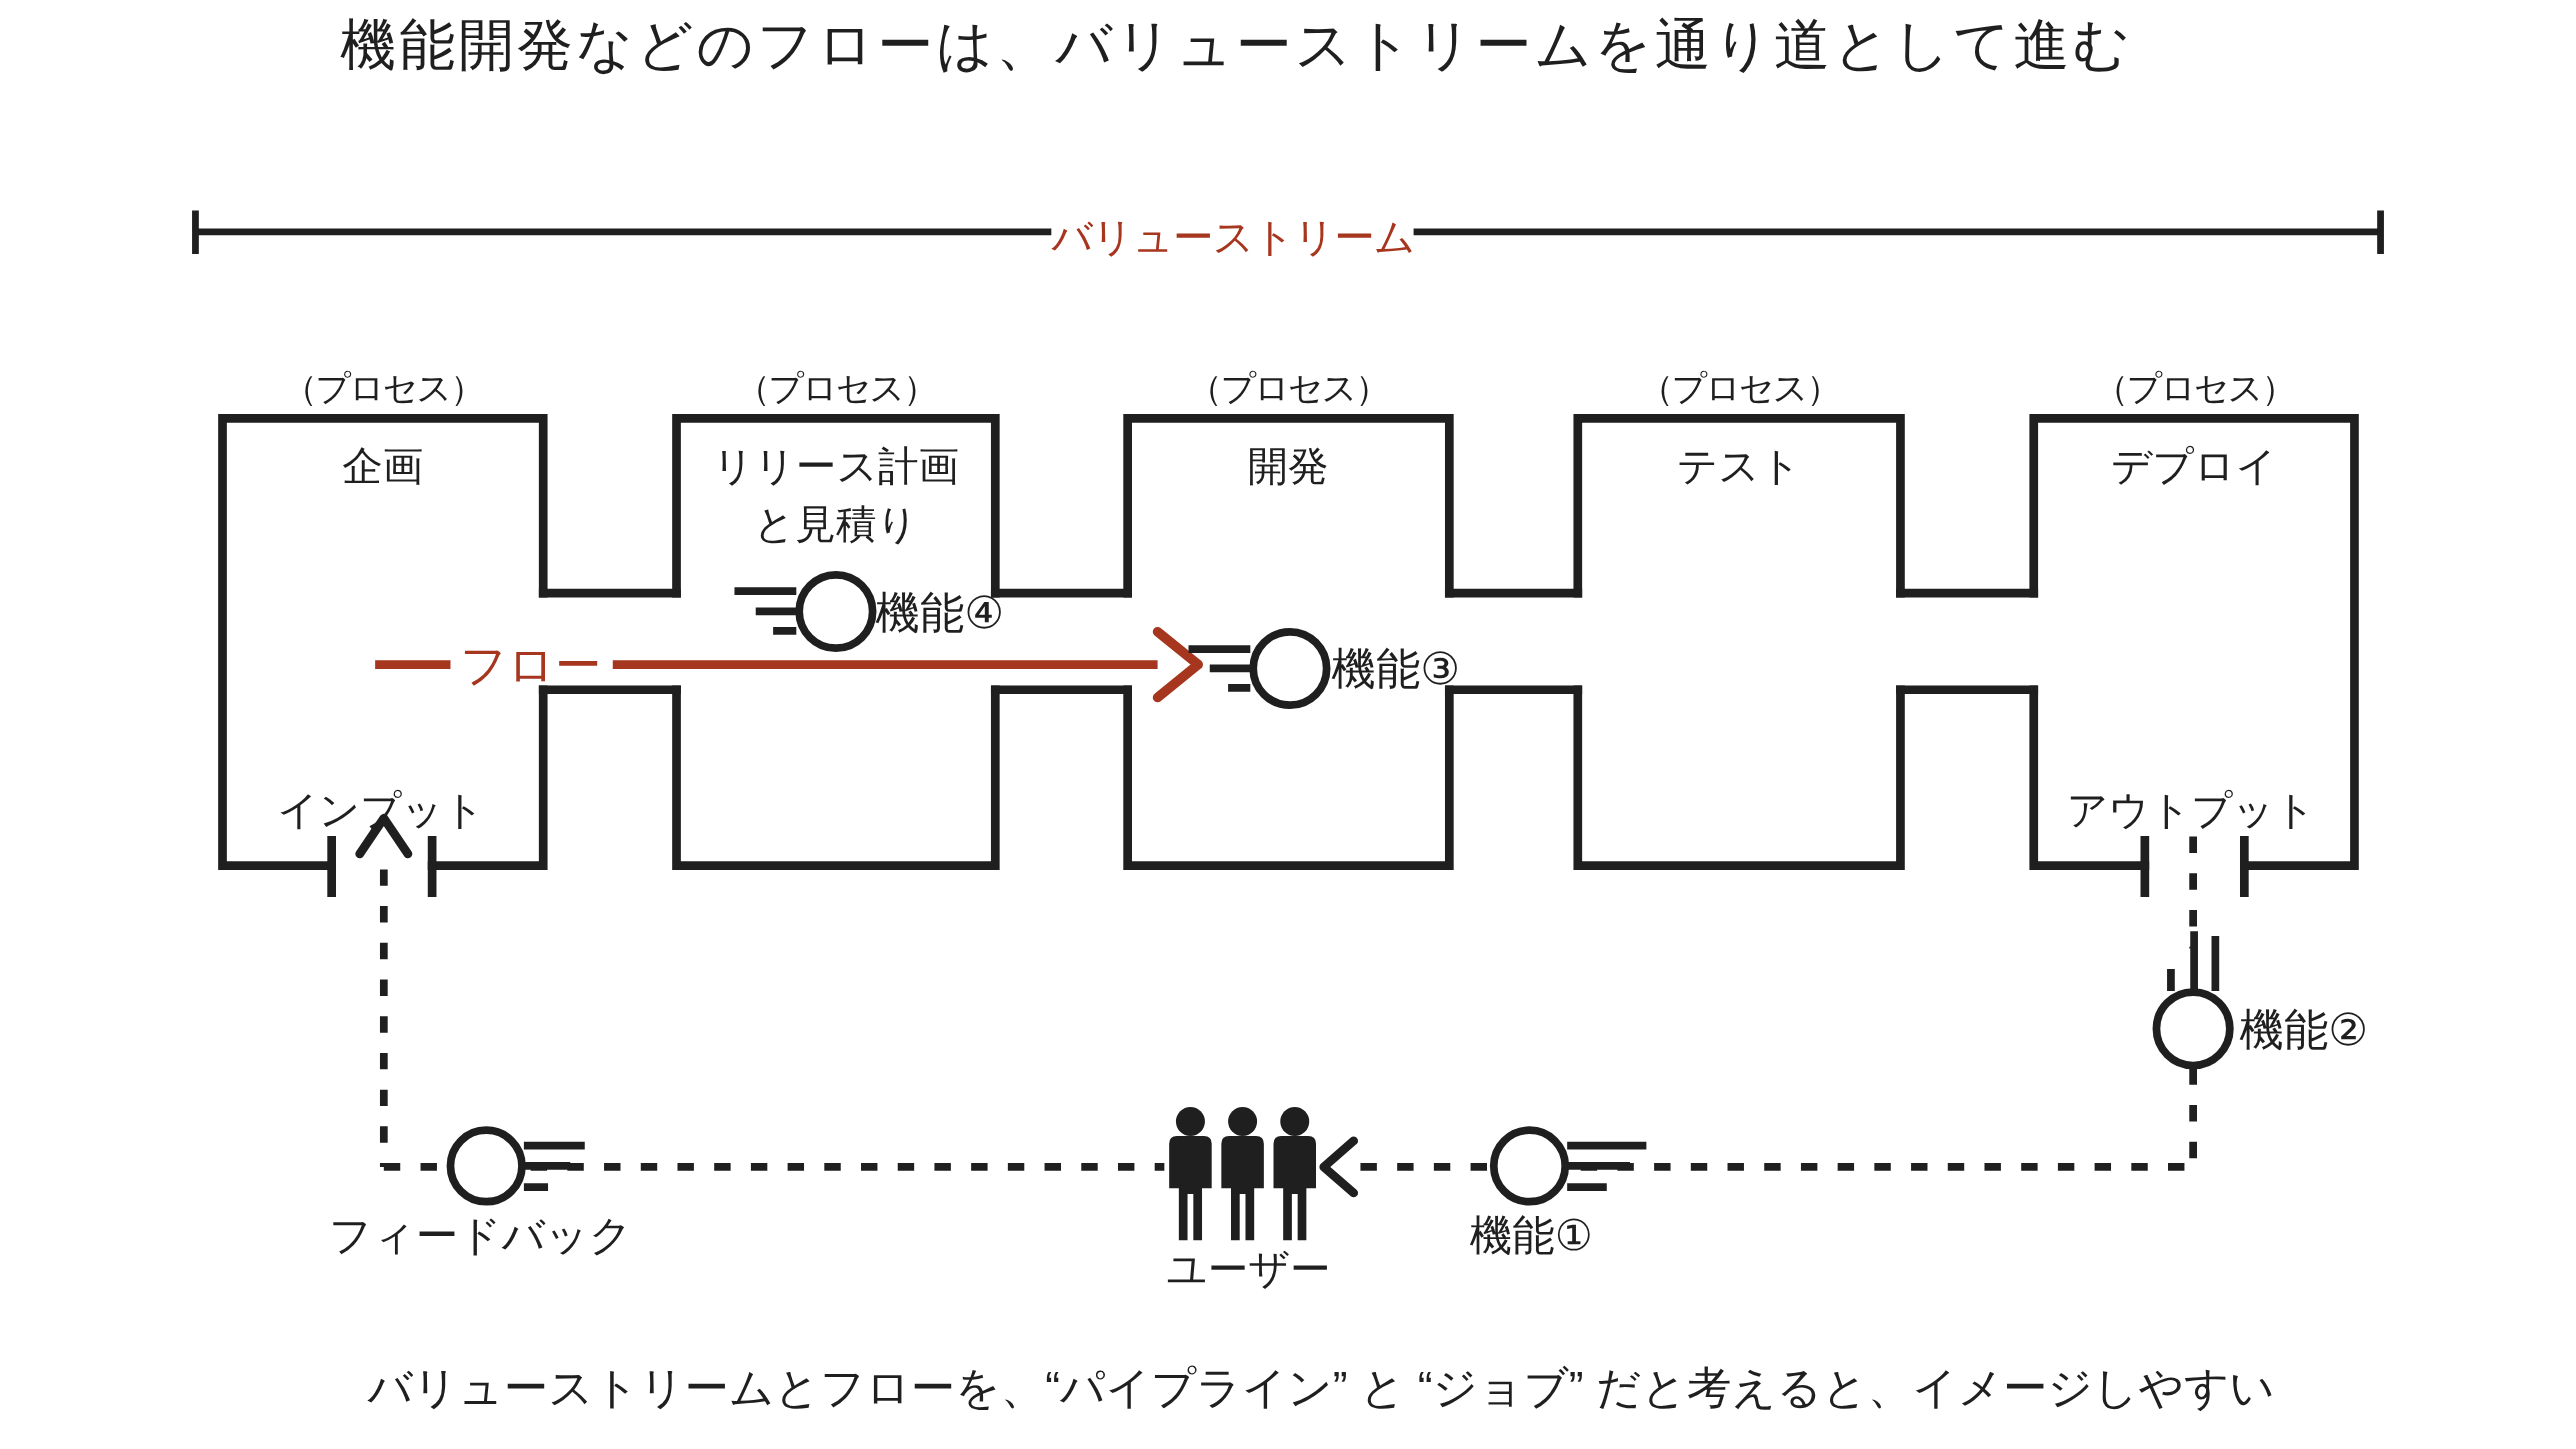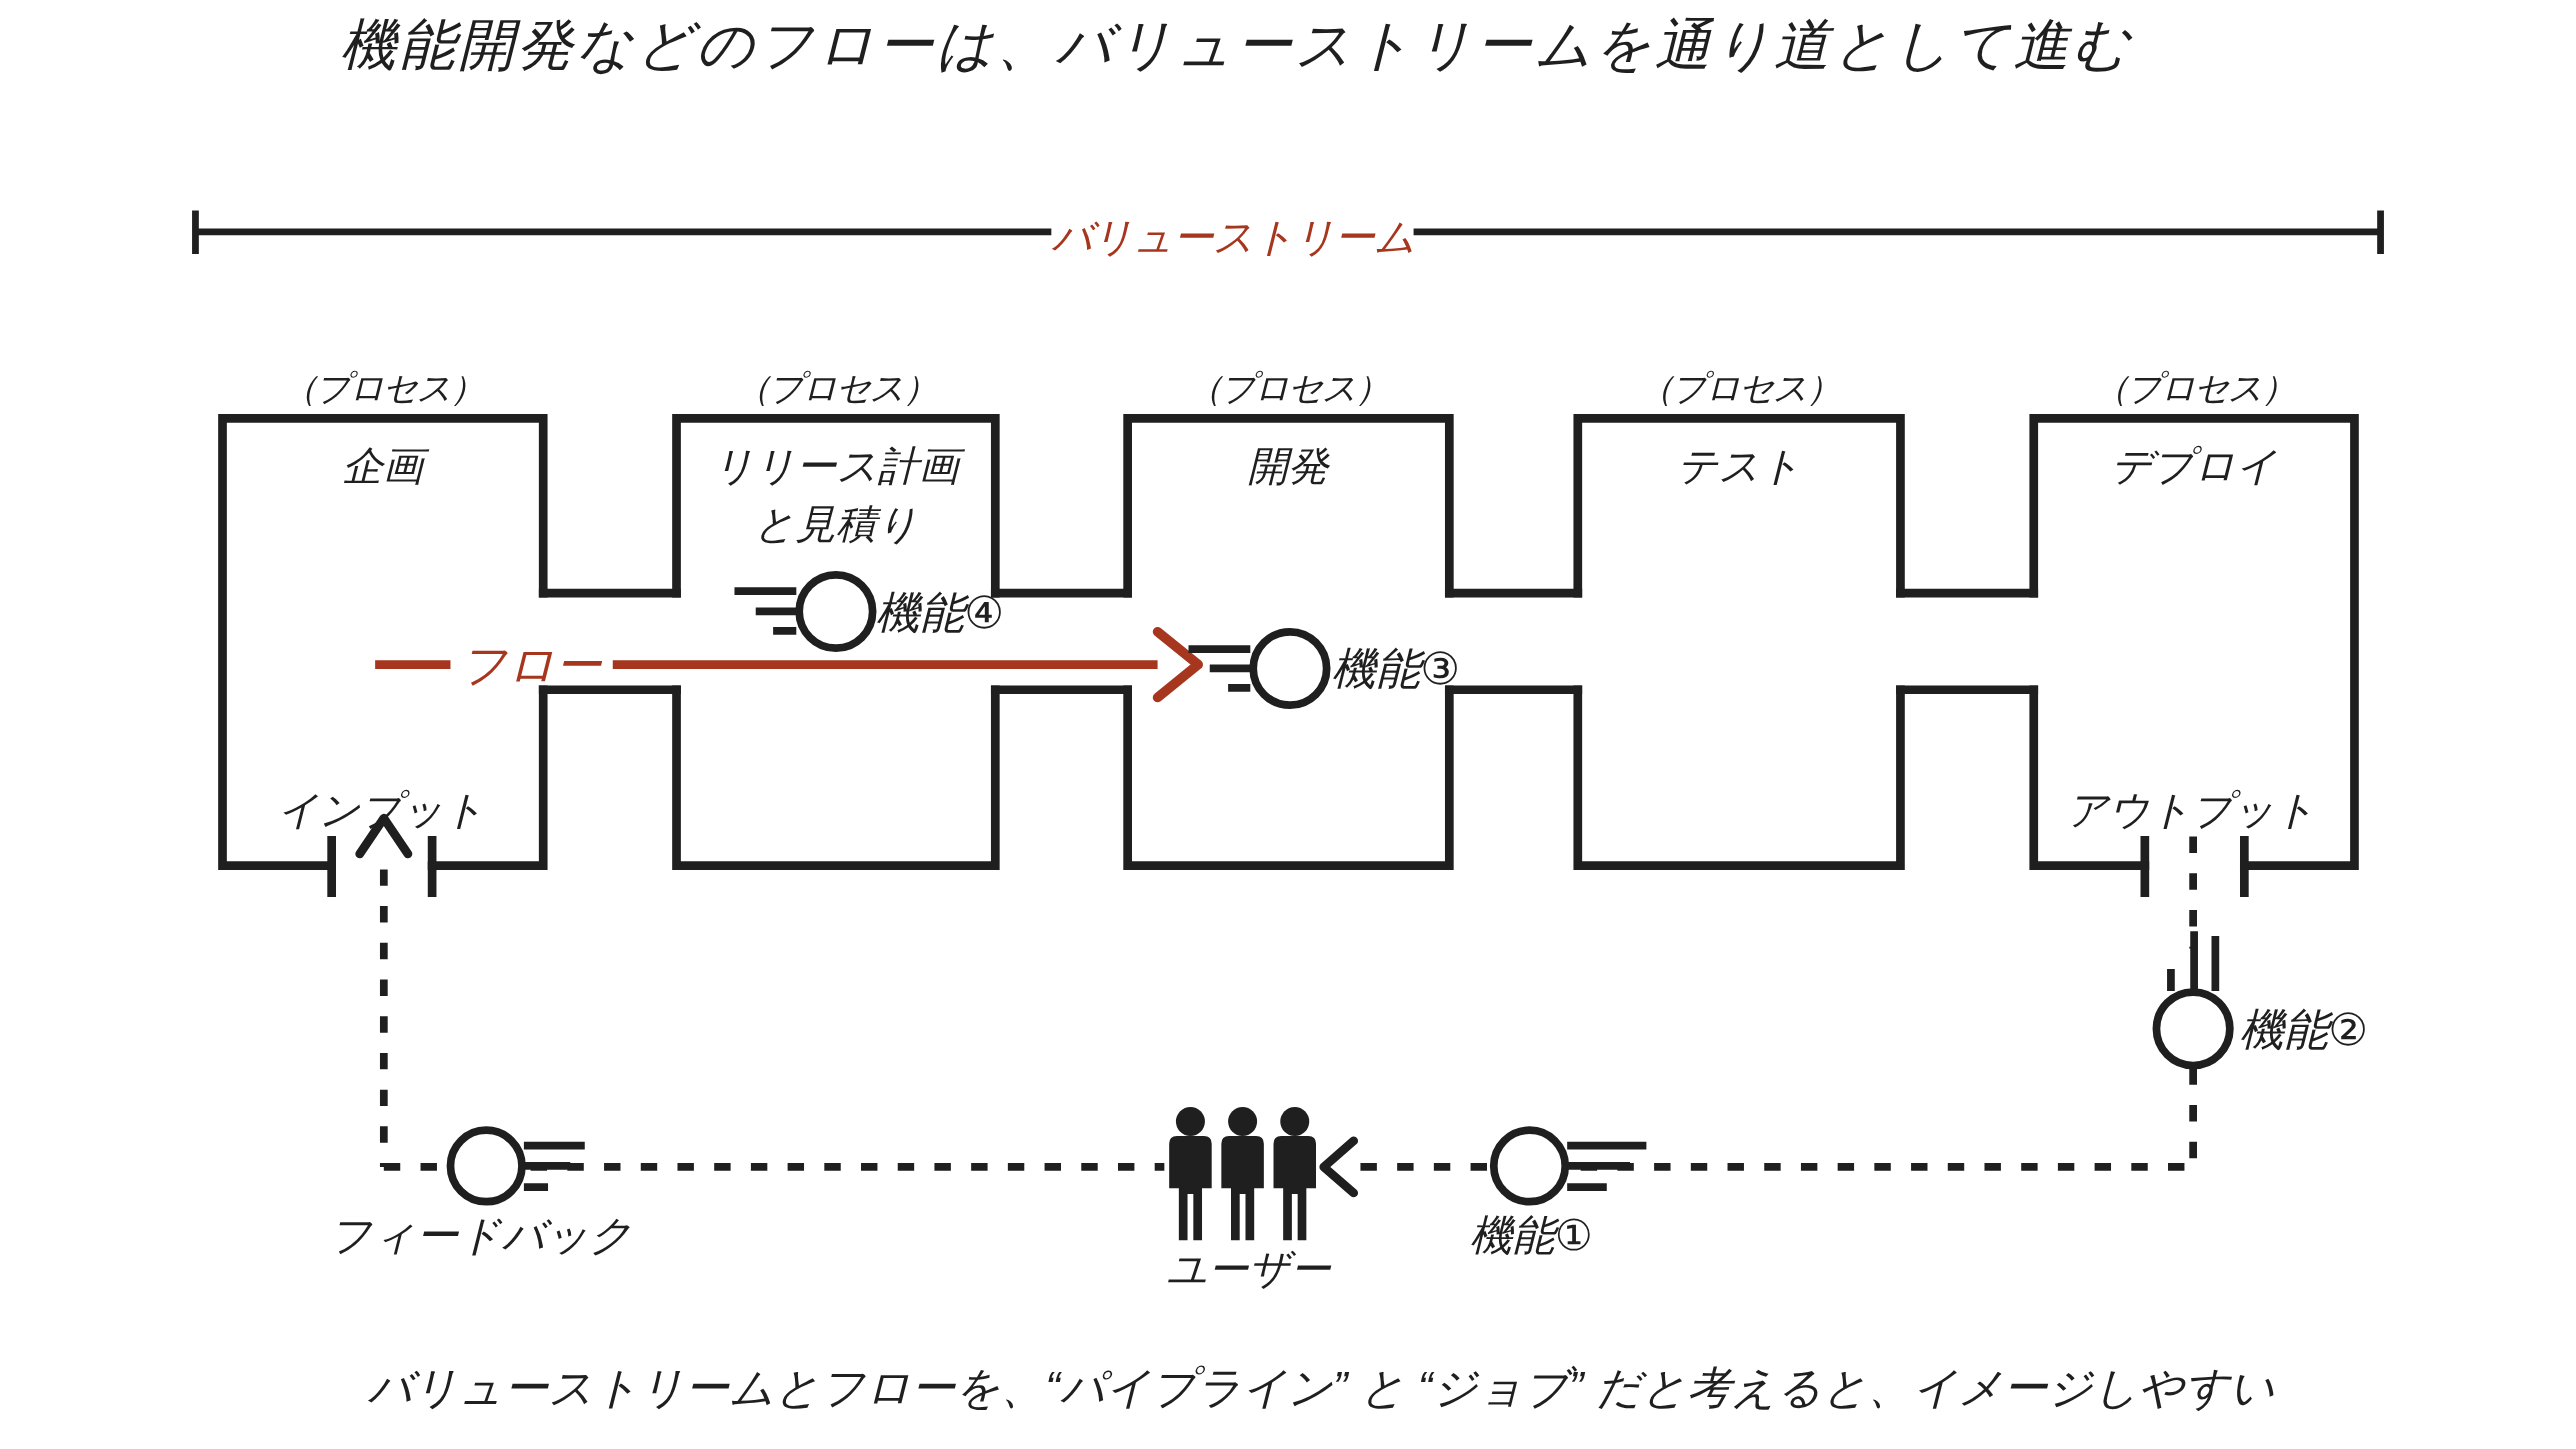--- a/index.html
+++ b/index.html
@@ -7,21 +7,20 @@
     --accent:#a7361f;
     --bg:#ffffff;
   }
   html,body{margin:0;padding:0;background:var(--bg);}
   .stage{
     position:relative;
     width:2576px;height:1449px;
     background:var(--bg);
     overflow:hidden;
     font-family:"Liberation Sans","DejaVu Sans",sans-serif;
-    font-style:italic;
   }
   svg text{
     fill:var(--ink);
     font-family:"Liberation Sans","DejaVu Sans",sans-serif;
   }
   .t-red{fill:var(--accent);}
   .wall{stroke:var(--ink);fill:none;stroke-width:9;stroke-linecap:square;}
   .bracket{stroke:var(--ink);fill:none;stroke-width:7;stroke-linecap:butt;}
   .dashed{stroke:var(--ink);fill:none;stroke-width:8;stroke-dasharray:17 21;stroke-linecap:butt;}
   .speed{stroke:var(--ink);fill:none;stroke-width:8;stroke-linecap:butt;}

